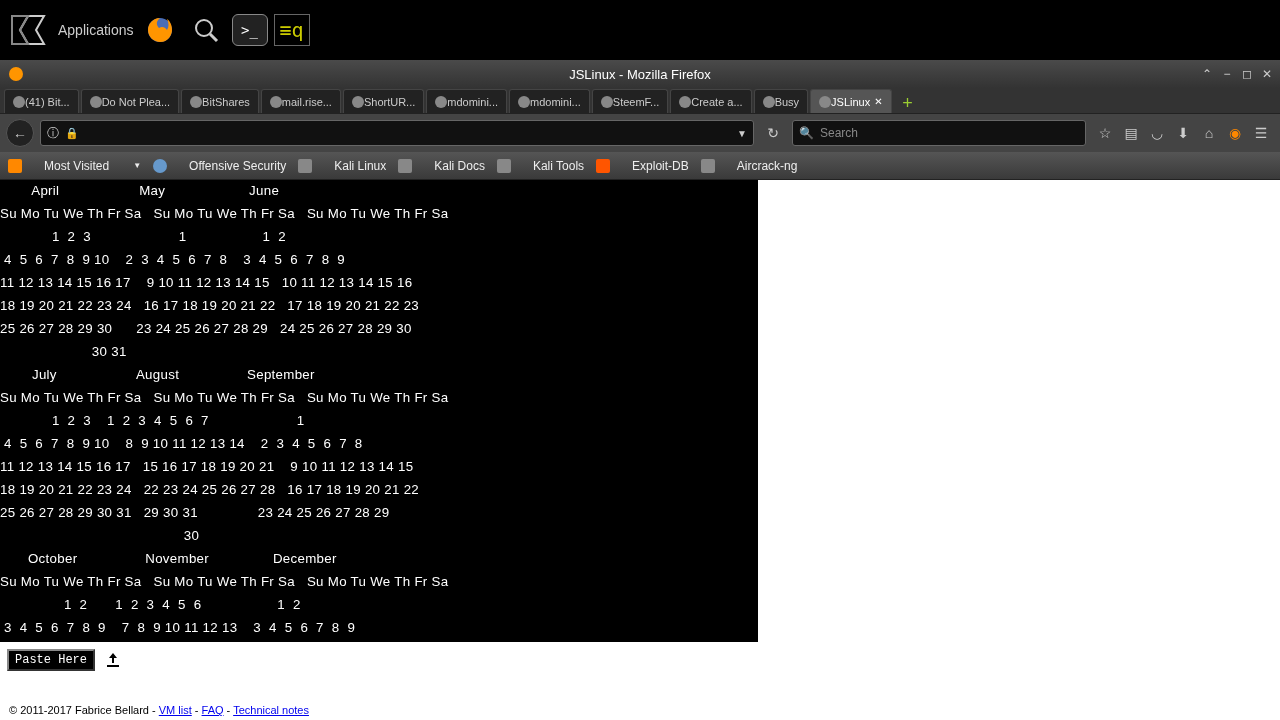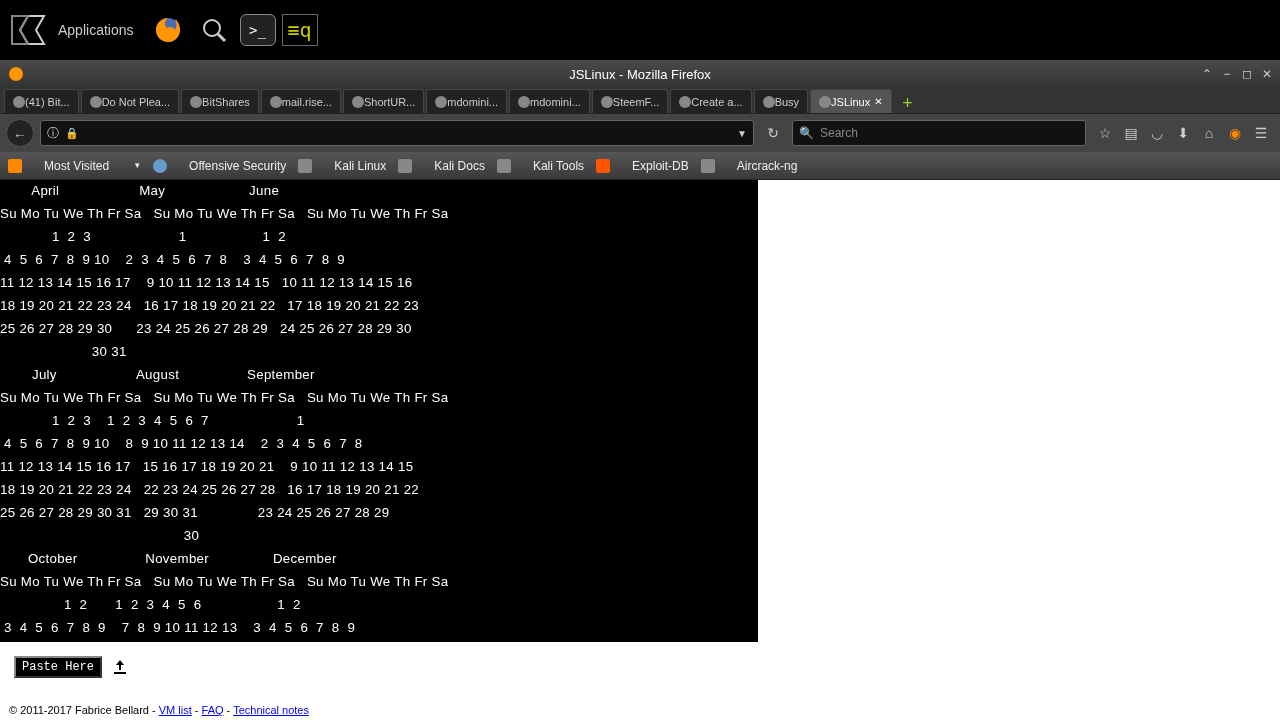--- a/index.html
+++ b/index.html
@@ -2,21 +2,21 @@
 <html><head>
 <meta charset="utf-8">
 <style>
 * { margin:0; padding:0; box-sizing:border-box; font-family:sans-serif; }
 body { width:1280px; height:720px; background:#1a1a1a; overflow:hidden; }
 
 
 .top-panel { height:60px; background:#000; display:flex; align-items:center; padding:0 8px; gap:6px; }
 .triangle-logo { width:40px; height:40px; position:relative; }
 .triangle-logo svg { width:40px; height:40px; }
-.apps-label { color:#ccc; font-size:14px; margin-left:4px; margin-right:8px; }
+.apps-label { color:#ccc; font-size:14px; margin-left:4px; }
 .panel-icon { width:40px; height:40px; display:flex; align-items:center; justify-content:center; color:#fff; font-size:24px; }
 .panel-icon.ff { color:#ff9500; }
 .panel-icon.term { border:1px solid #888; border-radius:6px; width:36px; height:32px; font-family:monospace; font-size:14px; background:#222; }
 .clock { color:#fff; font-family:"Courier New",monospace; font-size:42px; letter-spacing:2px; margin-left:6px; font-weight:bold; }
 
 
 .ff-window { position:absolute; top:60px; left:0; right:0; bottom:0; background:#fff; display:flex; flex-direction:column; }
 .ff-titlebar { height:28px; background:linear-gradient(#4a4a4a,#333); display:flex; align-items:center; color:#fff; font-size:13px; position:relative; }
 .ff-icon { width:20px; height:20px; margin-left:6px; margin-right:8px; display:flex; align-items:center; justify-content:center; color:#ff9500; font-size:14px; }
 .ff-title { position:absolute; left:50%; transform:translateX(-50%); font-size:13px; }
@@ -49,21 +49,21 @@
 .bm-item { color:#eee; font-size:12px; display:flex; align-items:center; gap:22px; white-space:nowrap;}
 .bm-icon { width:14px; height:14px; }
 .bm-icon.orange { background:#ff8800; border-radius:2px;}
 .bm-icon.dragon { background:#6699cc; border-radius:50%;}
 .bm-drop { font-size:8px; margin-left:2px;}
 
 
 .content { flex:1; background:#fff; position:relative; }
 .terminal { position:absolute; top:0; left:0; width:758px; height:462px; background:#000; color:#fff; font-family:"Courier New",monospace; font-size:13.3px; line-height:22px; padding:0; white-space:pre; overflow:hidden; letter-spacing:0.3px; }
 .terminal .cursor { background:#00ff00; color:#000; display:inline-block; width:8px; height:14px; vertical-align:text-bottom;}
-.paste-row { position:absolute; top:462px; left:0; display:flex; align-items:center; gap:8px; padding:14px;}
+.paste-row { position:absolute; top:462px; left:0; display:flex; align-items:center; gap:8px; padding:7px;}
 .paste-btn { background:#000; color:#fff; border:2px outset #888; font-size:12px; padding:2px 6px; font-family:"Courier New",monospace;}
 .upload-icon { width:20px; height:20px; color:#000; font-size:16px; display:flex; align-items:center; justify-content:center;}
 .footer { position:absolute; bottom:4px; left:9px; font-size:11px; color:#000; }
 .footer a { color:#0000ee; text-decoration:underline;}
 </style>
 </head>
 <body>
 
 <div class="top-panel">
   <div class="triangle-logo">

